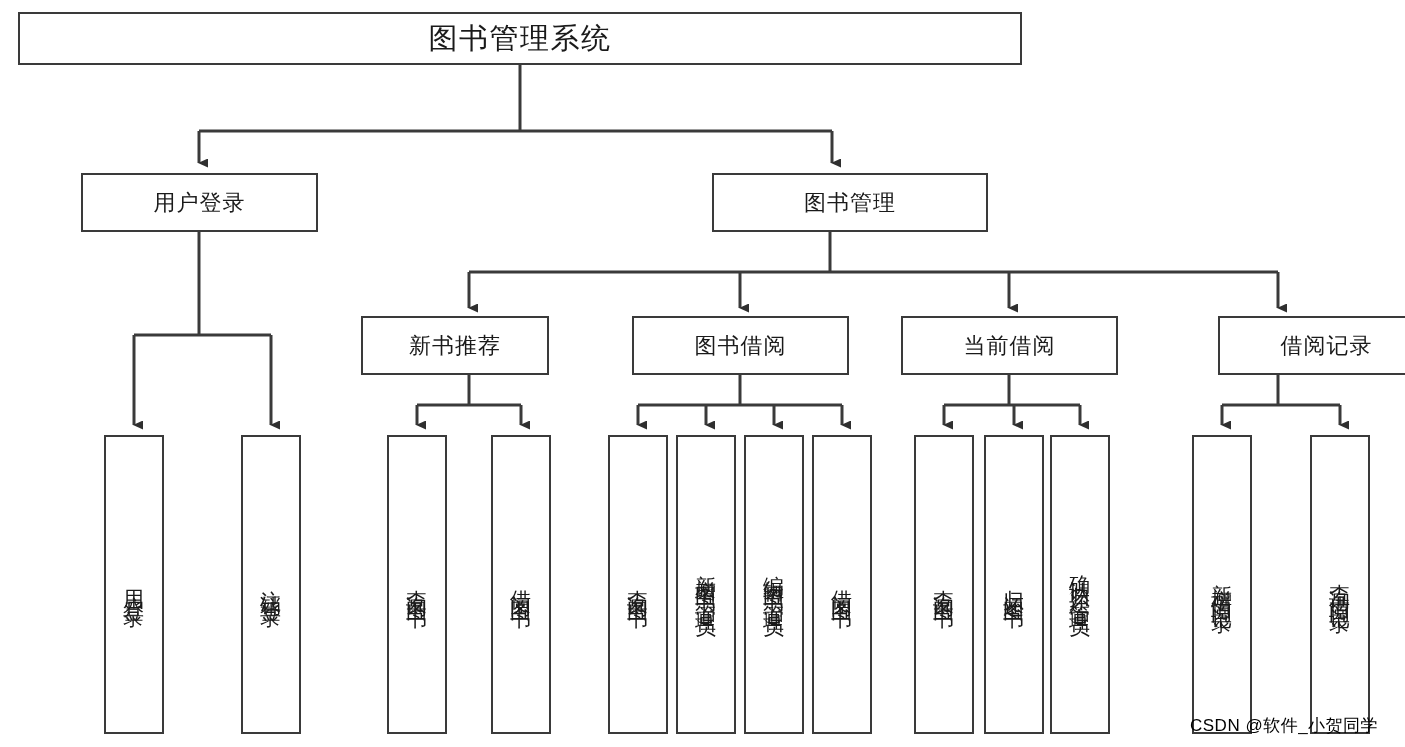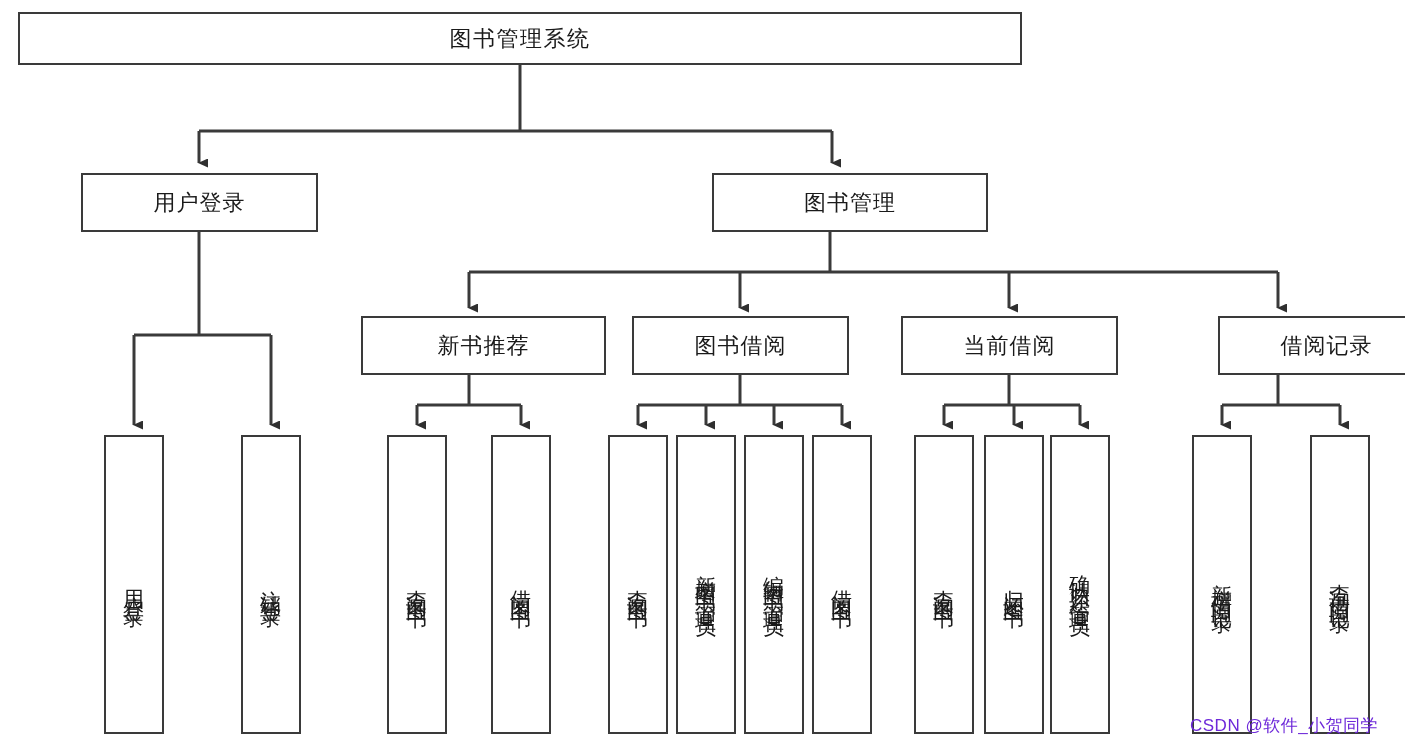--- a/index.html
+++ b/index.html
@@ -41,41 +41,41 @@
     text-align: center;
     line-height: 1.0;
     white-space: nowrap;
   }
   
   .node.h .lbl {
     font-size: 22px;
     letter-spacing: 1px;
   }
   .node.root .lbl {
-    font-size: 22px;
+    font-size: 29px;
     letter-spacing: 1.5px;
     font-family: Liberation Serif, serif;
   }
   
   .node.v {
     align-items: center;
     justify-content: center;
     padding: 4px 0;
   }
   .node.v .lbl {
     writing-mode: vertical-rl;
     text-orientation: upright;
     font-size: 21px;
     line-height: 1.0;
     letter-spacing: 6px;
     white-space: nowrap;
   }
   #watermark {
     position: absolute;
-    color: #6d28d9;
+    color: #000000;
     font-size: 17px;
     letter-spacing: 0.5px;
     z-index: 3;
     white-space: nowrap;
     pointer-events: none;
   }
 </style>
 </head>
 <body>
 
@@ -135,21 +135,21 @@
     <span class="lbl">图书管理系统</span>
   </div>
 
   <div class="node h" style="left:81px; top:173px; width:237px; height:59px;">
     <span class="lbl">用户登录</span>
   </div>
   <div class="node h" style="left:712px; top:173px; width:276px; height:59px;">
     <span class="lbl">图书管理</span>
   </div>
 
-  <div class="node h" style="left:361px; top:316px; width:245px; height:59px;align-items:center;">
+  <div class="node h" style="left:361px; top:316px; width:188px; height:59px;align-items:center;">
     <span class="lbl">新书推荐</span>
   </div>
   <div class="node h" style="left:901px; top:316px; width:217px; height:59px;">
     <span class="lbl">当前借阅</span>
   </div>
   <div class="node h" style="left:632px; top:316px; width:217px; height:59px;">
     <span class="lbl">图书借阅</span>
   </div>
   <div class="node h" style="left:1170px; top:316px; width:217px; height:59px;margin-left:48px;">
     <span class="lbl">借阅记录</span>

